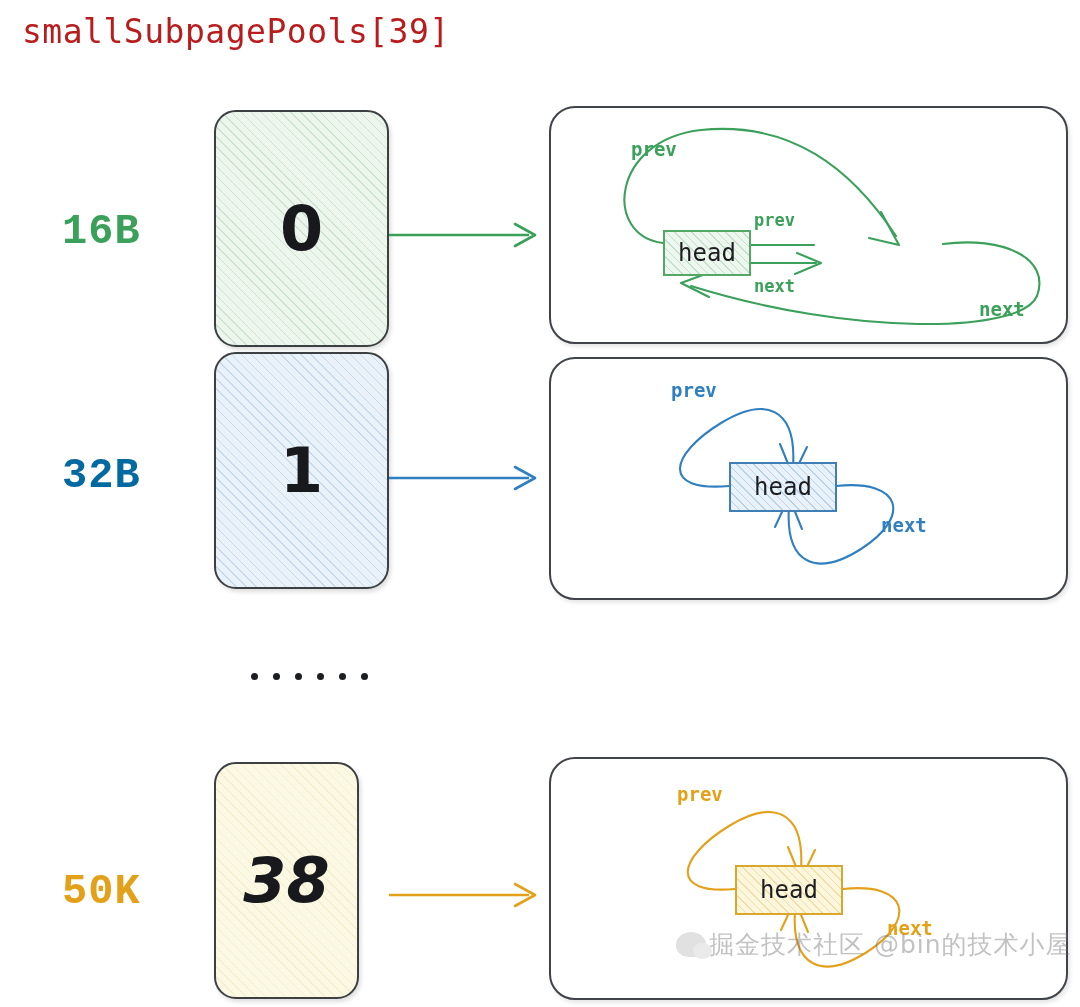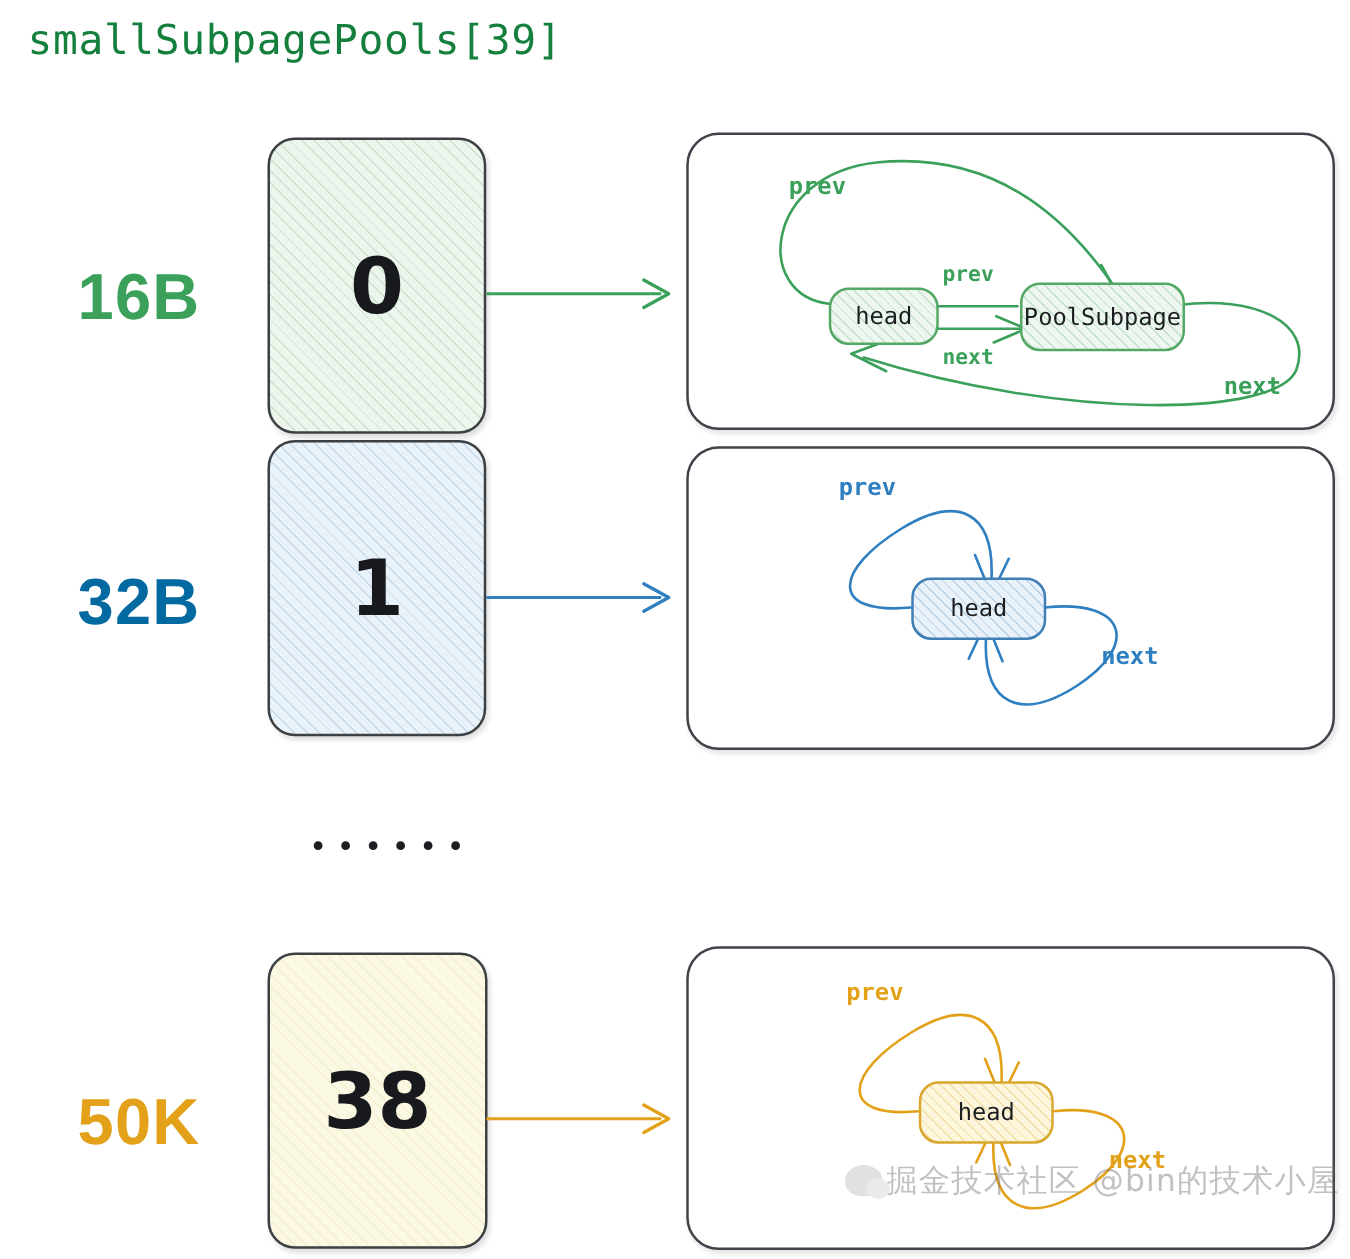--- a/index.html
+++ b/index.html
@@ -6,31 +6,31 @@
   body{
     width:1080px;height:1007px;position:relative;overflow:hidden;
     font-family:"DejaVu Sans Mono","Liberation Mono",monospace;
   }
 
   
   #title{
     position:absolute;left:22px;top:12px;
     font-family:"DejaVu Sans Mono","Liberation Mono",monospace;
     font-size:33px;letter-spacing:0.5px;
-    color:#15803d;white-space:nowrap;
+    color:#b91c1c;white-space:nowrap;
   }
 
   
   .row{position:absolute;left:0;width:1080px;}
 
   
   .size-label{
     position:absolute;
-    font-family:Liberation Sans, sans-serif;
-    font-weight:700;font-size:52px;letter-spacing:1px;
+    font-family:Liberation Mono, monospace;
+    font-weight:700;font-size:42px;letter-spacing:1px;
     white-space:nowrap;
   }
 
   
   .idx-card{
     position:absolute;
     border:2.5px solid #3c4043;border-radius:22px;
     box-sizing:border-box;
     display:flex;align-items:center;justify-content:center;
     box-shadow:2px 3px 4px rgba(0,0,0,.13);
@@ -65,24 +65,24 @@
     border:2.2px solid #40444a;border-radius:26px;
     background:#ffffff;box-sizing:border-box;
     box-shadow:2px 3px 4px rgba(0,0,0,.10);
     overflow:hidden;
   }
   .panel > svg{position:absolute;left:0;top:0;}
 
   
   .node{
     position:absolute;box-sizing:border-box;
-    border-radius:16px;border:2px solid;
+    border-radius:0;border:2px solid;
     display:flex;align-items:center;justify-content:center;
     font-family:"DejaVu Sans Mono","Liberation Mono",monospace;
-    font-size:19px;color:#1b1d20;z-index:3;text-align:right;
+    font-size:24px;color:#1b1d20;z-index:3;text-align:right;
   }
   .node.green{
     border-color:#54a865;
     background-color:#eef7ef;
     background-image:repeating-linear-gradient(45deg,
       rgba(84,168,101,.28) 0 1px, rgba(0,0,0,0) 1px 6px);
   }
   .node.blue{
     border-color:#3f7fb5;
     background-color:#e9f2fa;
@@ -161,21 +161,20 @@
       <path d="M160 164 L130 175 L158 189" fill="none" stroke="#3aa05a" stroke-width="2.1" stroke-linecap="round" stroke-linejoin="round"></path>
 
       <path d="M263 137 L160 137" fill="none" stroke="#3aa05a" stroke-width="2.1" stroke-linecap="round"></path>
       <path d="M180 127 L156 137 L182 148" fill="none" stroke="#3aa05a" stroke-width="2.1" stroke-linecap="round" stroke-linejoin="round"></path>
 
       <path d="M160 155 L265 155" fill="none" stroke="#3aa05a" stroke-width="2.1" stroke-linecap="round"></path>
       <path d="M246 145 L270 155 L244 166" fill="none" stroke="#3aa05a" stroke-width="2.1" stroke-linecap="round" stroke-linejoin="round"></path>
     </svg>
 
     <div class="node green" style="left:112px;top:122px;width:88px;height:46px;">head</div>
-    <div class="node green" style="left:265px;top:118px;width:132px;height:55px;">PoolSubpage</div>
 
     <div class="edge-label" style="left:80px;top:30px;color:#3aa05a;">prev</div>
     <div class="edge-label" style="left:428px;top:190px;color:#3aa05a;">next</div>
     <div class="edge-label sm" style="left:203px;top:102px;color:#3aa05a;">prev</div>
     <div class="edge-label sm" style="left:203px;top:168px;color:#3aa05a;">next</div>
   </div>
 </div>
 
 <div class="row">
 
@@ -214,21 +213,21 @@
   <span></span>
   <span></span>
   <span></span>
   <span></span>
 </div>
 
 <div class="row">
 
   <div class="size-label" style="left:62px;top:868px;color:#e3a11a;">50K</div>
 
-  <div class="idx-card hatch-amber" style="left:214px;top:762px;width:176px;height:237px;">
+  <div class="idx-card hatch-amber" style="left:214px;top:762px;width:145px;height:237px;font-style:italic;">
     <span class="num">38</span>
   </div>
 
   <svg class="connector" style="left:389px;top:875px;" width="160" height="40">
     <line x1="0" y1="20" x2="140" y2="20" stroke="#e3a11a" stroke-width="2.4"></line>
     <path d="M126 9 L146 20 L126 31" fill="none" stroke="#e3a11a" stroke-width="2.6" stroke-linecap="round" stroke-linejoin="round"></path>
   </svg>
 
   <div class="panel" style="left:549px;top:757px;width:519px;height:243px;">
 

